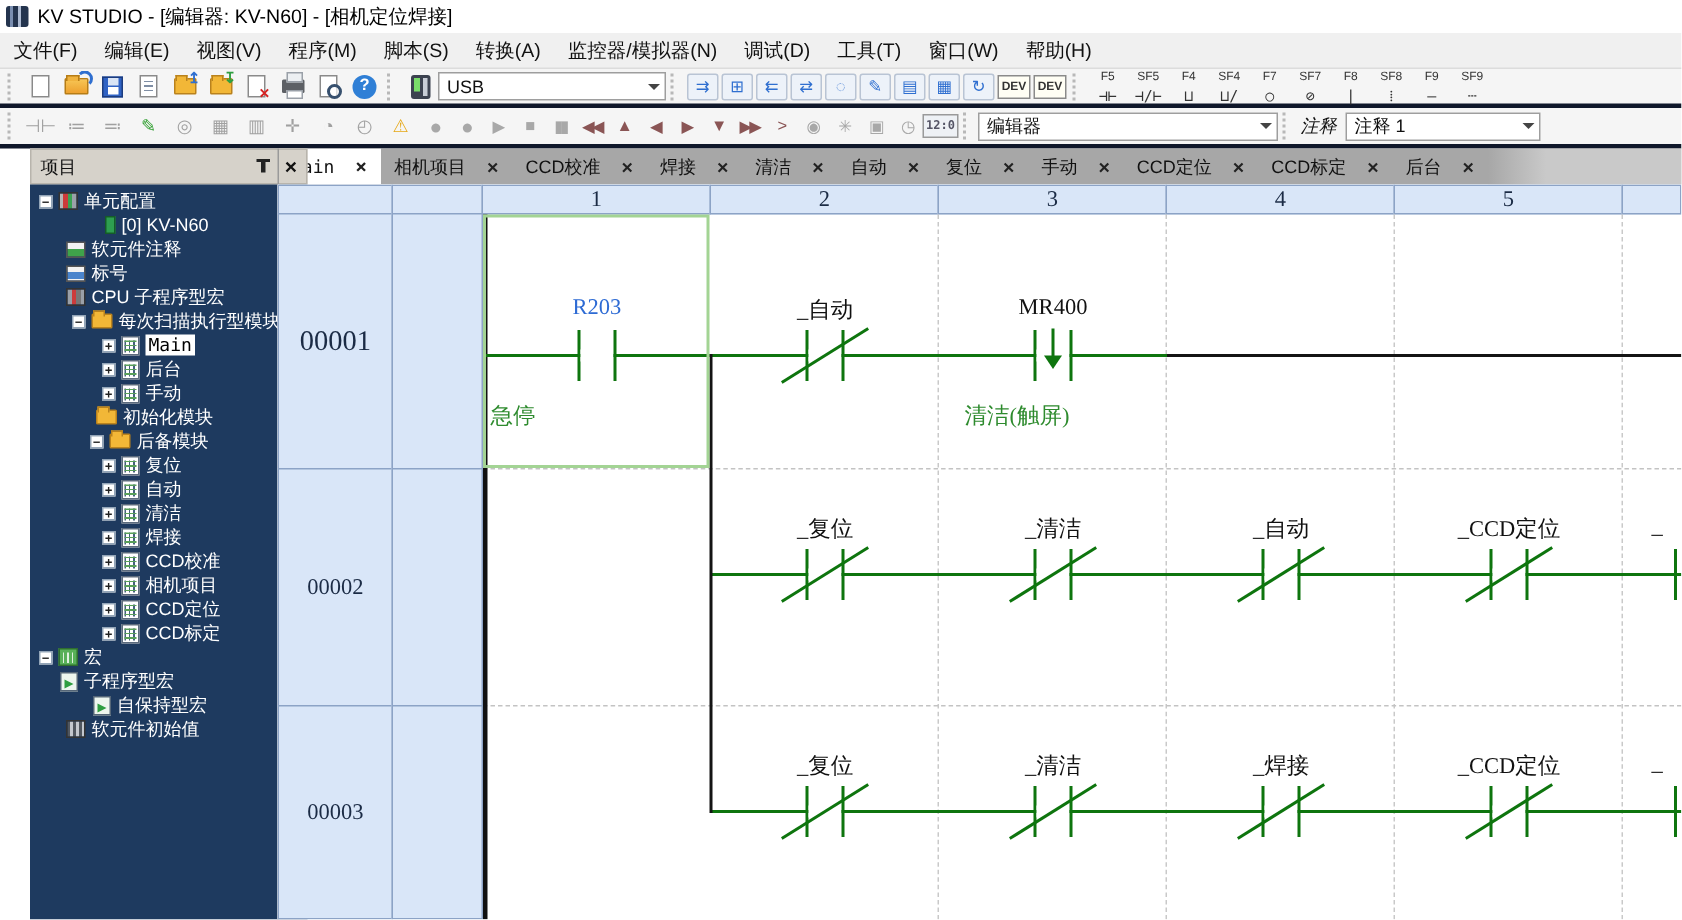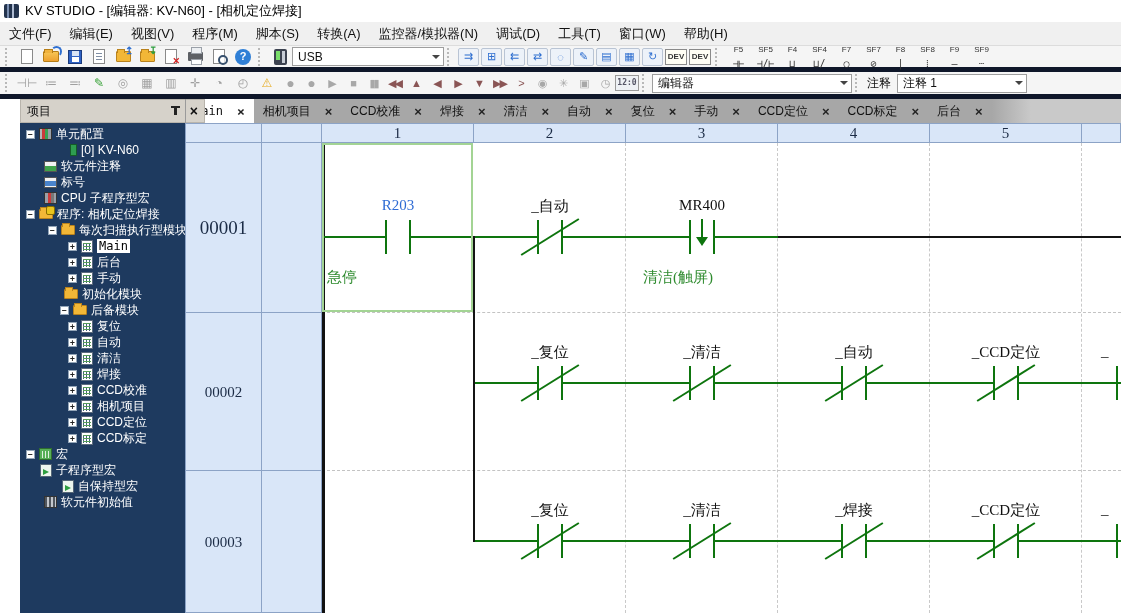--- a/index.html
+++ b/index.html
@@ -10,21 +10,21 @@
 
 .titlebar { height:22px; background:#fff; display:flex; align-items:center; padding-left:4px; }
 .appicon { width:15px; height:14px; background:repeating-linear-gradient(90deg,#24344e 0 3px,#7a8eb0 3px 5px,#24344e 5px 8px,#aebbd2 8px 10px,#24344e 10px 15px); border-radius:2px; }
 .titletext { font-size:13px; color:#000; margin-left:6px; white-space:nowrap; }
 
 
 .menubar { height:24px; background:#f0f0f0; border-bottom:1px solid #dcdcdc; display:flex; align-items:center; }
 .menuitem { font-size:13px; color:#111; padding:0 9px; line-height:23px; cursor:default; }
 
 
-.toolbar { background:#f5f5f5; display:flex; align-items:center; border-bottom:5px solid #0f172a; padding-left:2px; }
+.toolbar { background:#f5f5f5; display:flex; align-items:center; border-bottom:3px solid #0f172a; padding-left:2px; }
 .tb1 { height:26px; }
 .tb2 { height:27px; }
 .sep { width:6px; height:18px; border-left:2px dotted #b8b8b8; margin:0 4px 0 3px; }
 .tbtn { width:24px; height:22px; display:flex; align-items:center; justify-content:center; position:relative; }
 .i-new { width:12px; height:15px; background:#fff; border:1px solid #8a8a8a; }
 .i-open { position:relative; width:16px; height:11px; background:linear-gradient(180deg,#f7c554,#eda12f); border:1px solid #b67d16; border-radius:1px; }
 .i-open::before { content:""; position:absolute; top:-3px; left:0; width:7px; height:3px; background:#f0b33e; border:1px solid #b67d16; border-bottom:0; }
 .i-open.arr::after { content:""; position:absolute; right:-4px; top:-6px; width:7px; height:7px; border:2px solid #2f6fd0; border-bottom-color:transparent; border-left-color:transparent; border-radius:50%; }
 .i-save { width:14px; height:14px; background:#2f62c4; border:1px solid #1c3c7e; position:relative; }
 .i-save::before { content:""; position:absolute; left:3px; top:0; width:7px; height:5px; background:#d9e4f5; }
@@ -57,21 +57,21 @@
 .devbadge { min-width:22px; height:16px; margin:0 1px; border:1px solid #8a8a8a; background:#fffef4; color:#333; font:bold 8px/14px "Liberation Sans",sans-serif; text-align:center; padding:0 1px; }
 .fk { width:27px; height:24px; display:flex; flex-direction:column; align-items:center; justify-content:space-between; color:#333; }
 .fk-key { font-size:8px; line-height:9px; }
 .fk-glyph { font-family:"DejaVu Sans Mono",monospace; font-size:10px; line-height:11px; }
 .gicon { width:24px; text-align:center; font-size:12px; color:#a0a0a0; }
 .gicon.green { color:#2f9e2f; }
 .gicon.warn { color:#e6a817; }
 .pbtn { width:21px; text-align:center; font-size:11px; color:#a8a8a8; letter-spacing:-2px; }
 .pbtn.maroon { color:#8a5555; }
 .clockbadge { min-width:24px; height:16px; border:1px solid #9a9a9a; background:#eef1f5; color:#556; font:bold 8px/14px "DejaVu Sans Mono",monospace; text-align:center; }
-.lbl12 { font-size:12px; color:#111; margin:0 6px 0 2px; }
+.lbl12 { font-size:12px; color:#111; margin:0 6px 0 2px;font-style:italic; }
 
 
 .tabbar { position:absolute; left:185px; top:99px; width:936px; height:24px; background:#a7a7a7; display:flex; align-items:stretch; overflow:hidden; }
 .tab { display:flex; align-items:center; padding:0 9px; font-size:12px; color:#111; white-space:nowrap; }
 .tab .tlbl { margin-right:14px; }
 .tab.active { background:#fff; font-family:"DejaVu Sans Mono",monospace; }
 .tclose { font-weight:bold; font-size:13px; color:#222; }
 .tab-end { flex:1; background:linear-gradient(90deg,#a7a7a7,#c9c9c9 30%); }
 
 
@@ -384,25 +384,20 @@
           <span class="tlabel">软元件注释</span>
         </div>
       <div class="trow" style="padding-left:24px">
           <span class="ic ic-lbl"></span>
           <span class="tlabel">标号</span>
         </div>
       <div class="trow" style="padding-left:24px">
           <span class="ic ic-cpu"></span>
           <span class="tlabel">CPU 子程序型宏</span>
         </div>
-      <div class="trow" style="padding-left:6px">
-          <span class="exp minus"></span>
-          <span class="ic ic-folder ic-lock"></span>
-          <span class="tlabel">程序: 相机定位焊接</span>
-        </div>
       <div class="trow" style="padding-left:28px">
           <span class="exp minus"></span>
           <span class="ic ic-folder"></span>
           <span class="tlabel">每次扫描执行型模块</span>
         </div>
       <div class="trow" style="padding-left:48px">
           <span class="exp plus"></span>
           <span class="ic ic-lad"></span>
           <span class="tlabel sel">Main</span>
         </div>

